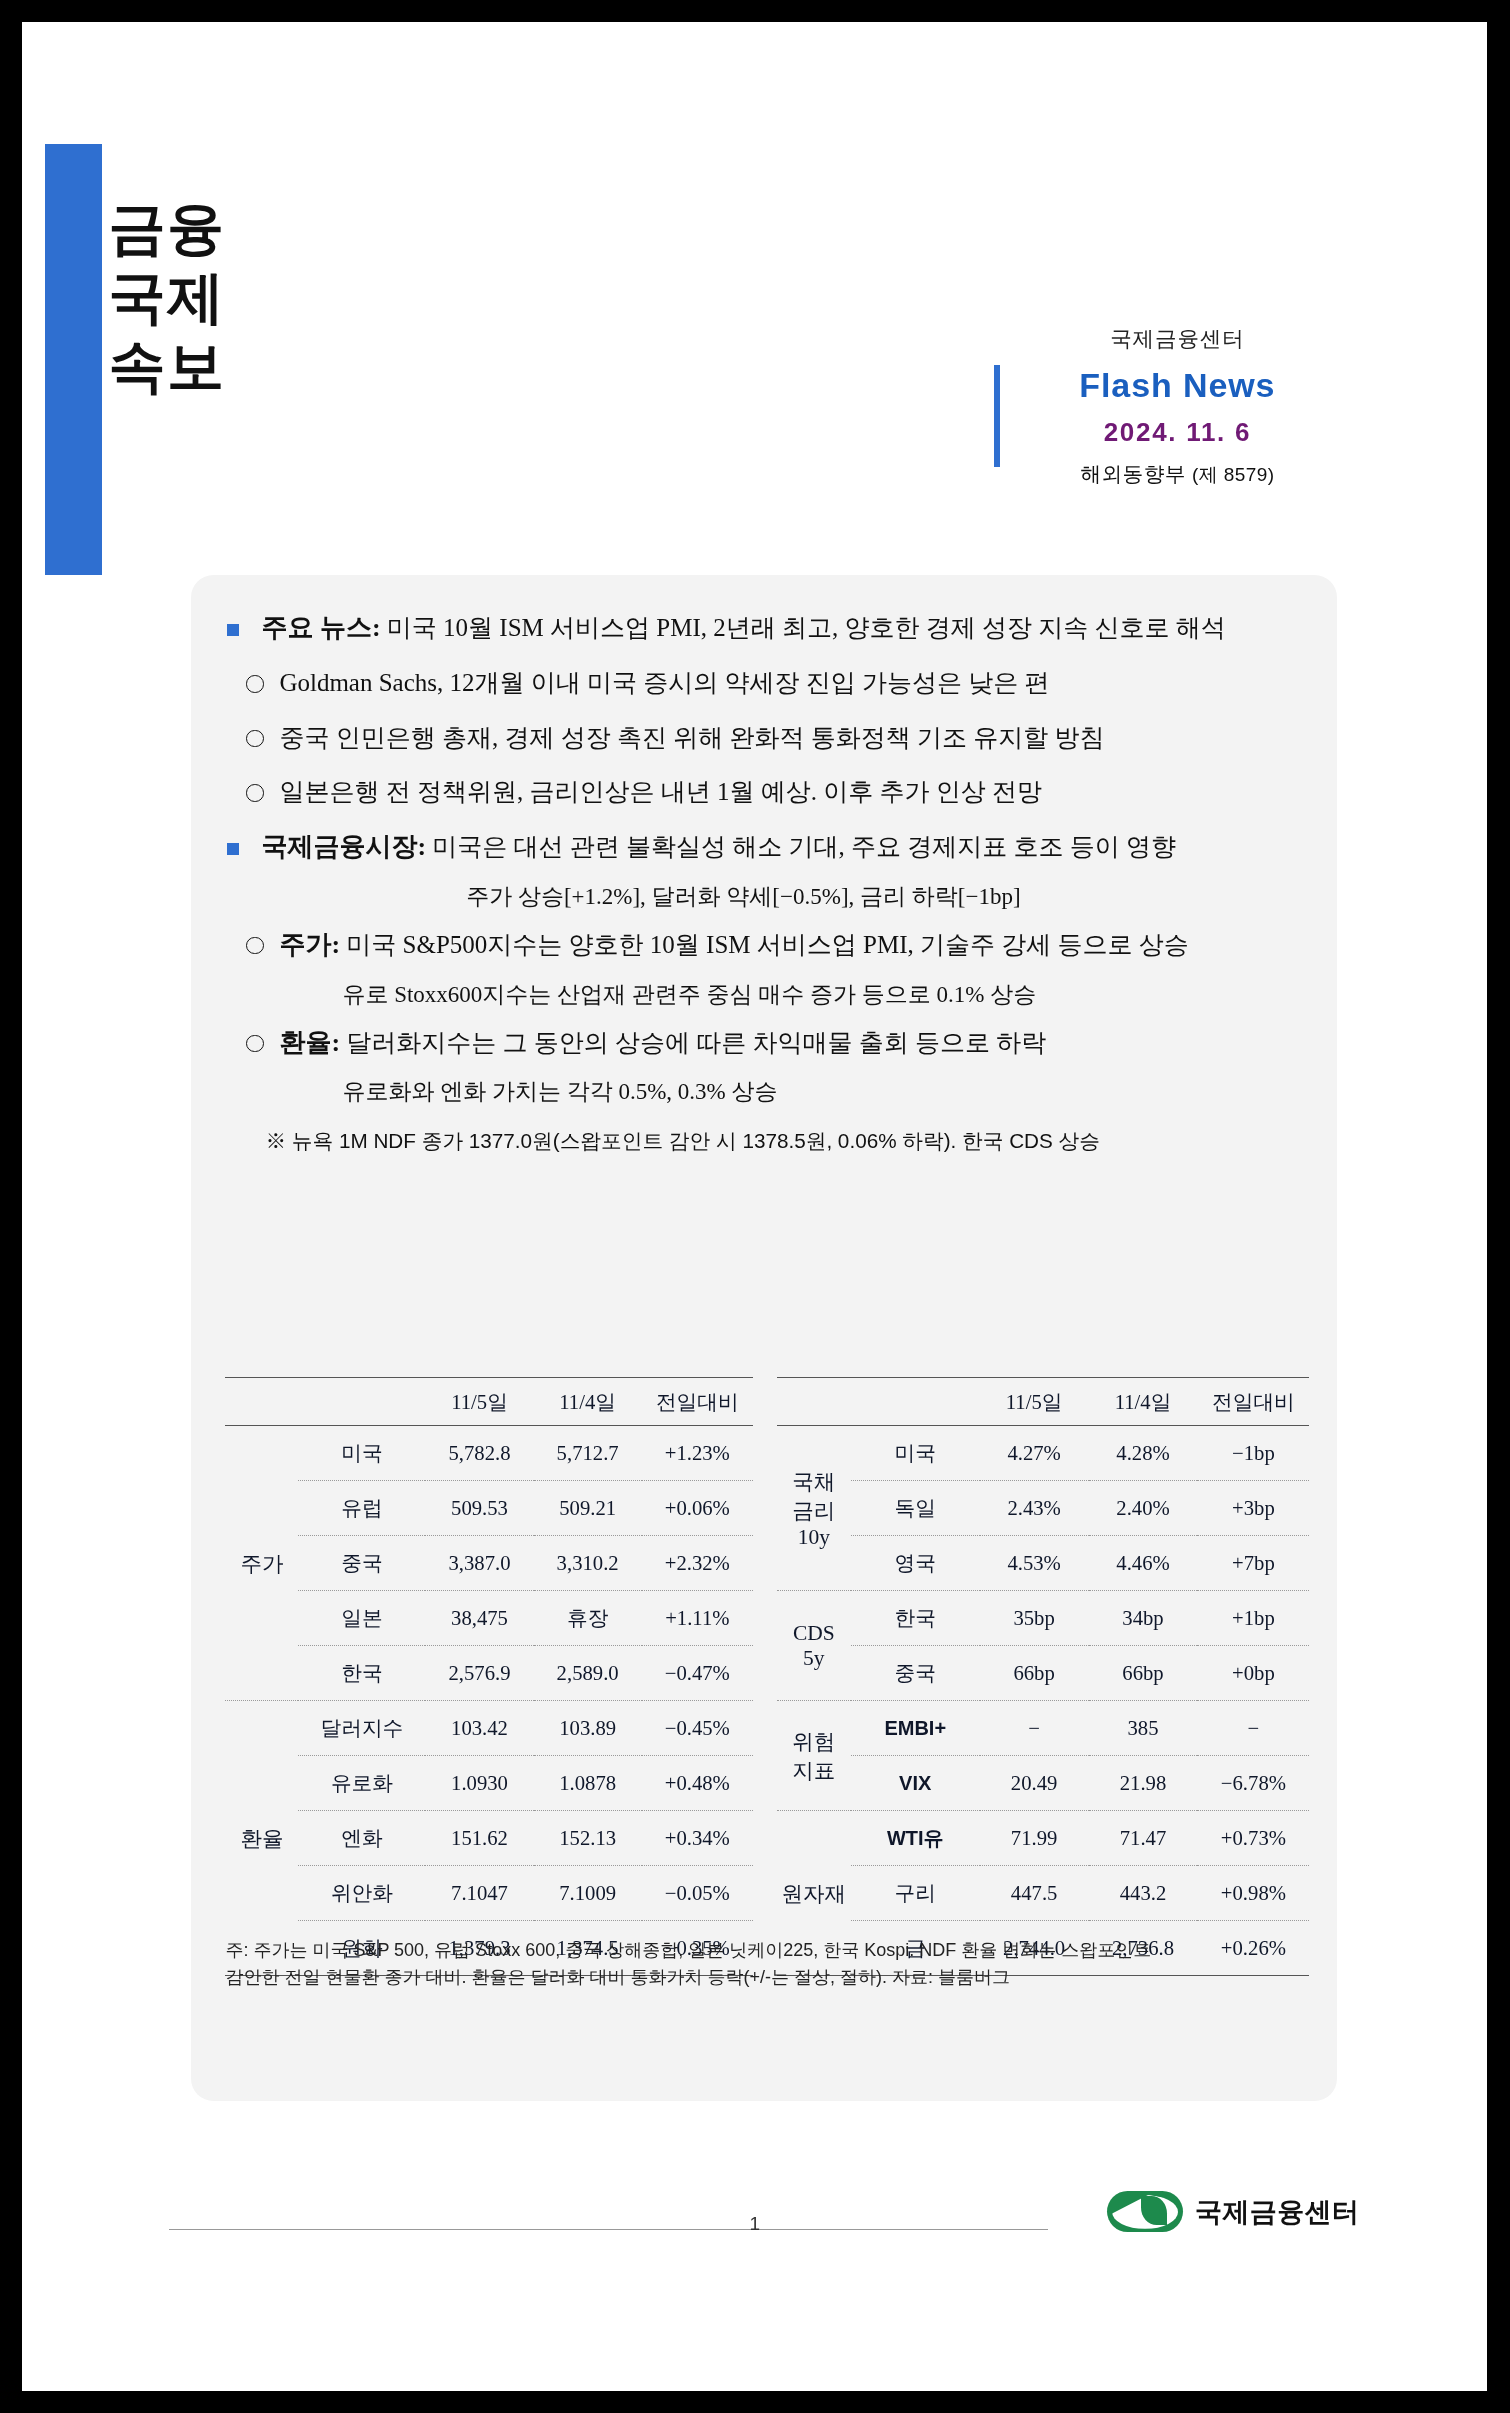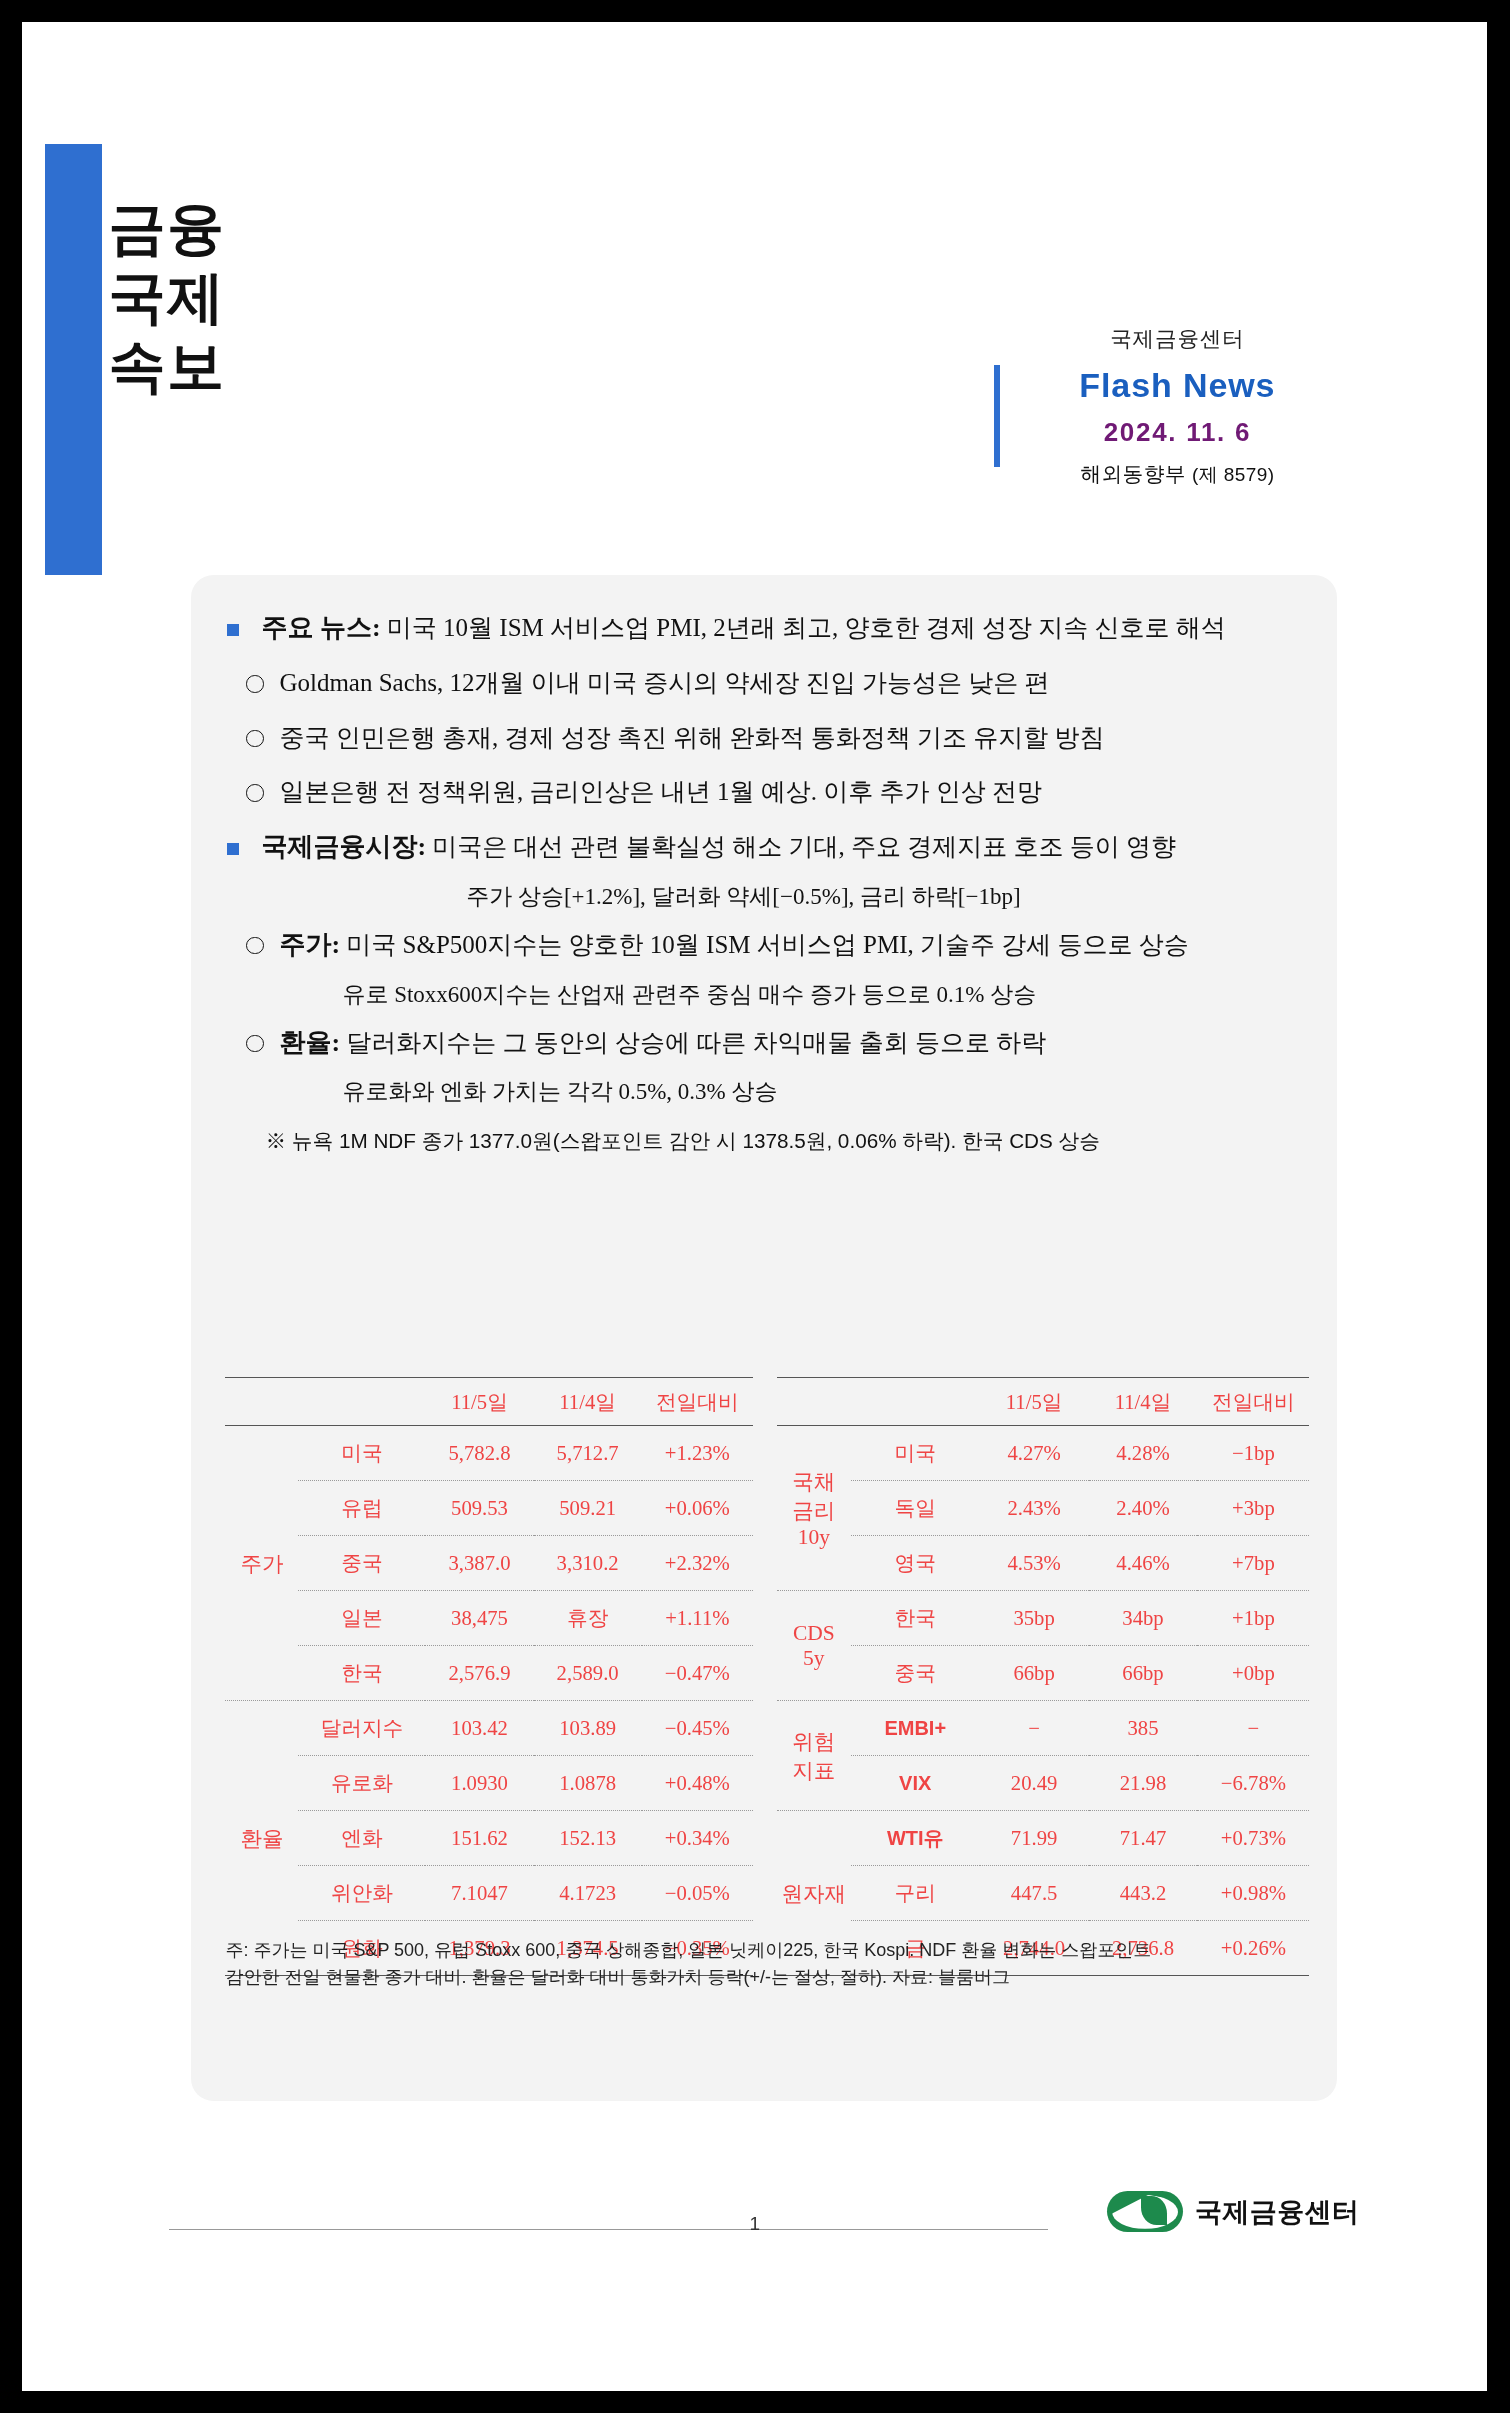--- a/index.html
+++ b/index.html
@@ -174,21 +174,21 @@
     left: 203px;
     top: 1355px;
     width: 1084px;
     display: flex;
     gap: 24px;
   }
   table {
     border-collapse: collapse;
     font-family: "Liberation Serif", serif;
     font-size: 20.7px;
-    color: #ef4444;
+    color: #0f172a;
   }
   .tbl-left { width: 528px; }
   .tbl-right { width: 533px; }
   table th, table td {
     padding: 0;
     height: 54px;
     text-align: center;
     vertical-align: middle;
     font-weight: normal;
   }
@@ -417,21 +417,21 @@
         </tr>
         <tr>
           <td class="name">엔화</td>
           <td>151.62</td>
           <td>152.13</td>
           <td>+0.34%</td>
         </tr>
         <tr>
           <td class="name">위안화</td>
           <td>7.1047</td>
-          <td>4.1723</td>
+          <td>7.1009</td>
           <td>−0.05%</td>
         </tr>
         <tr>
           <td class="name">원화</td>
           <td>1,379.3</td>
           <td>1,374.5</td>
           <td>−0.35%</td>
         </tr>
       </tbody>
     </table>

